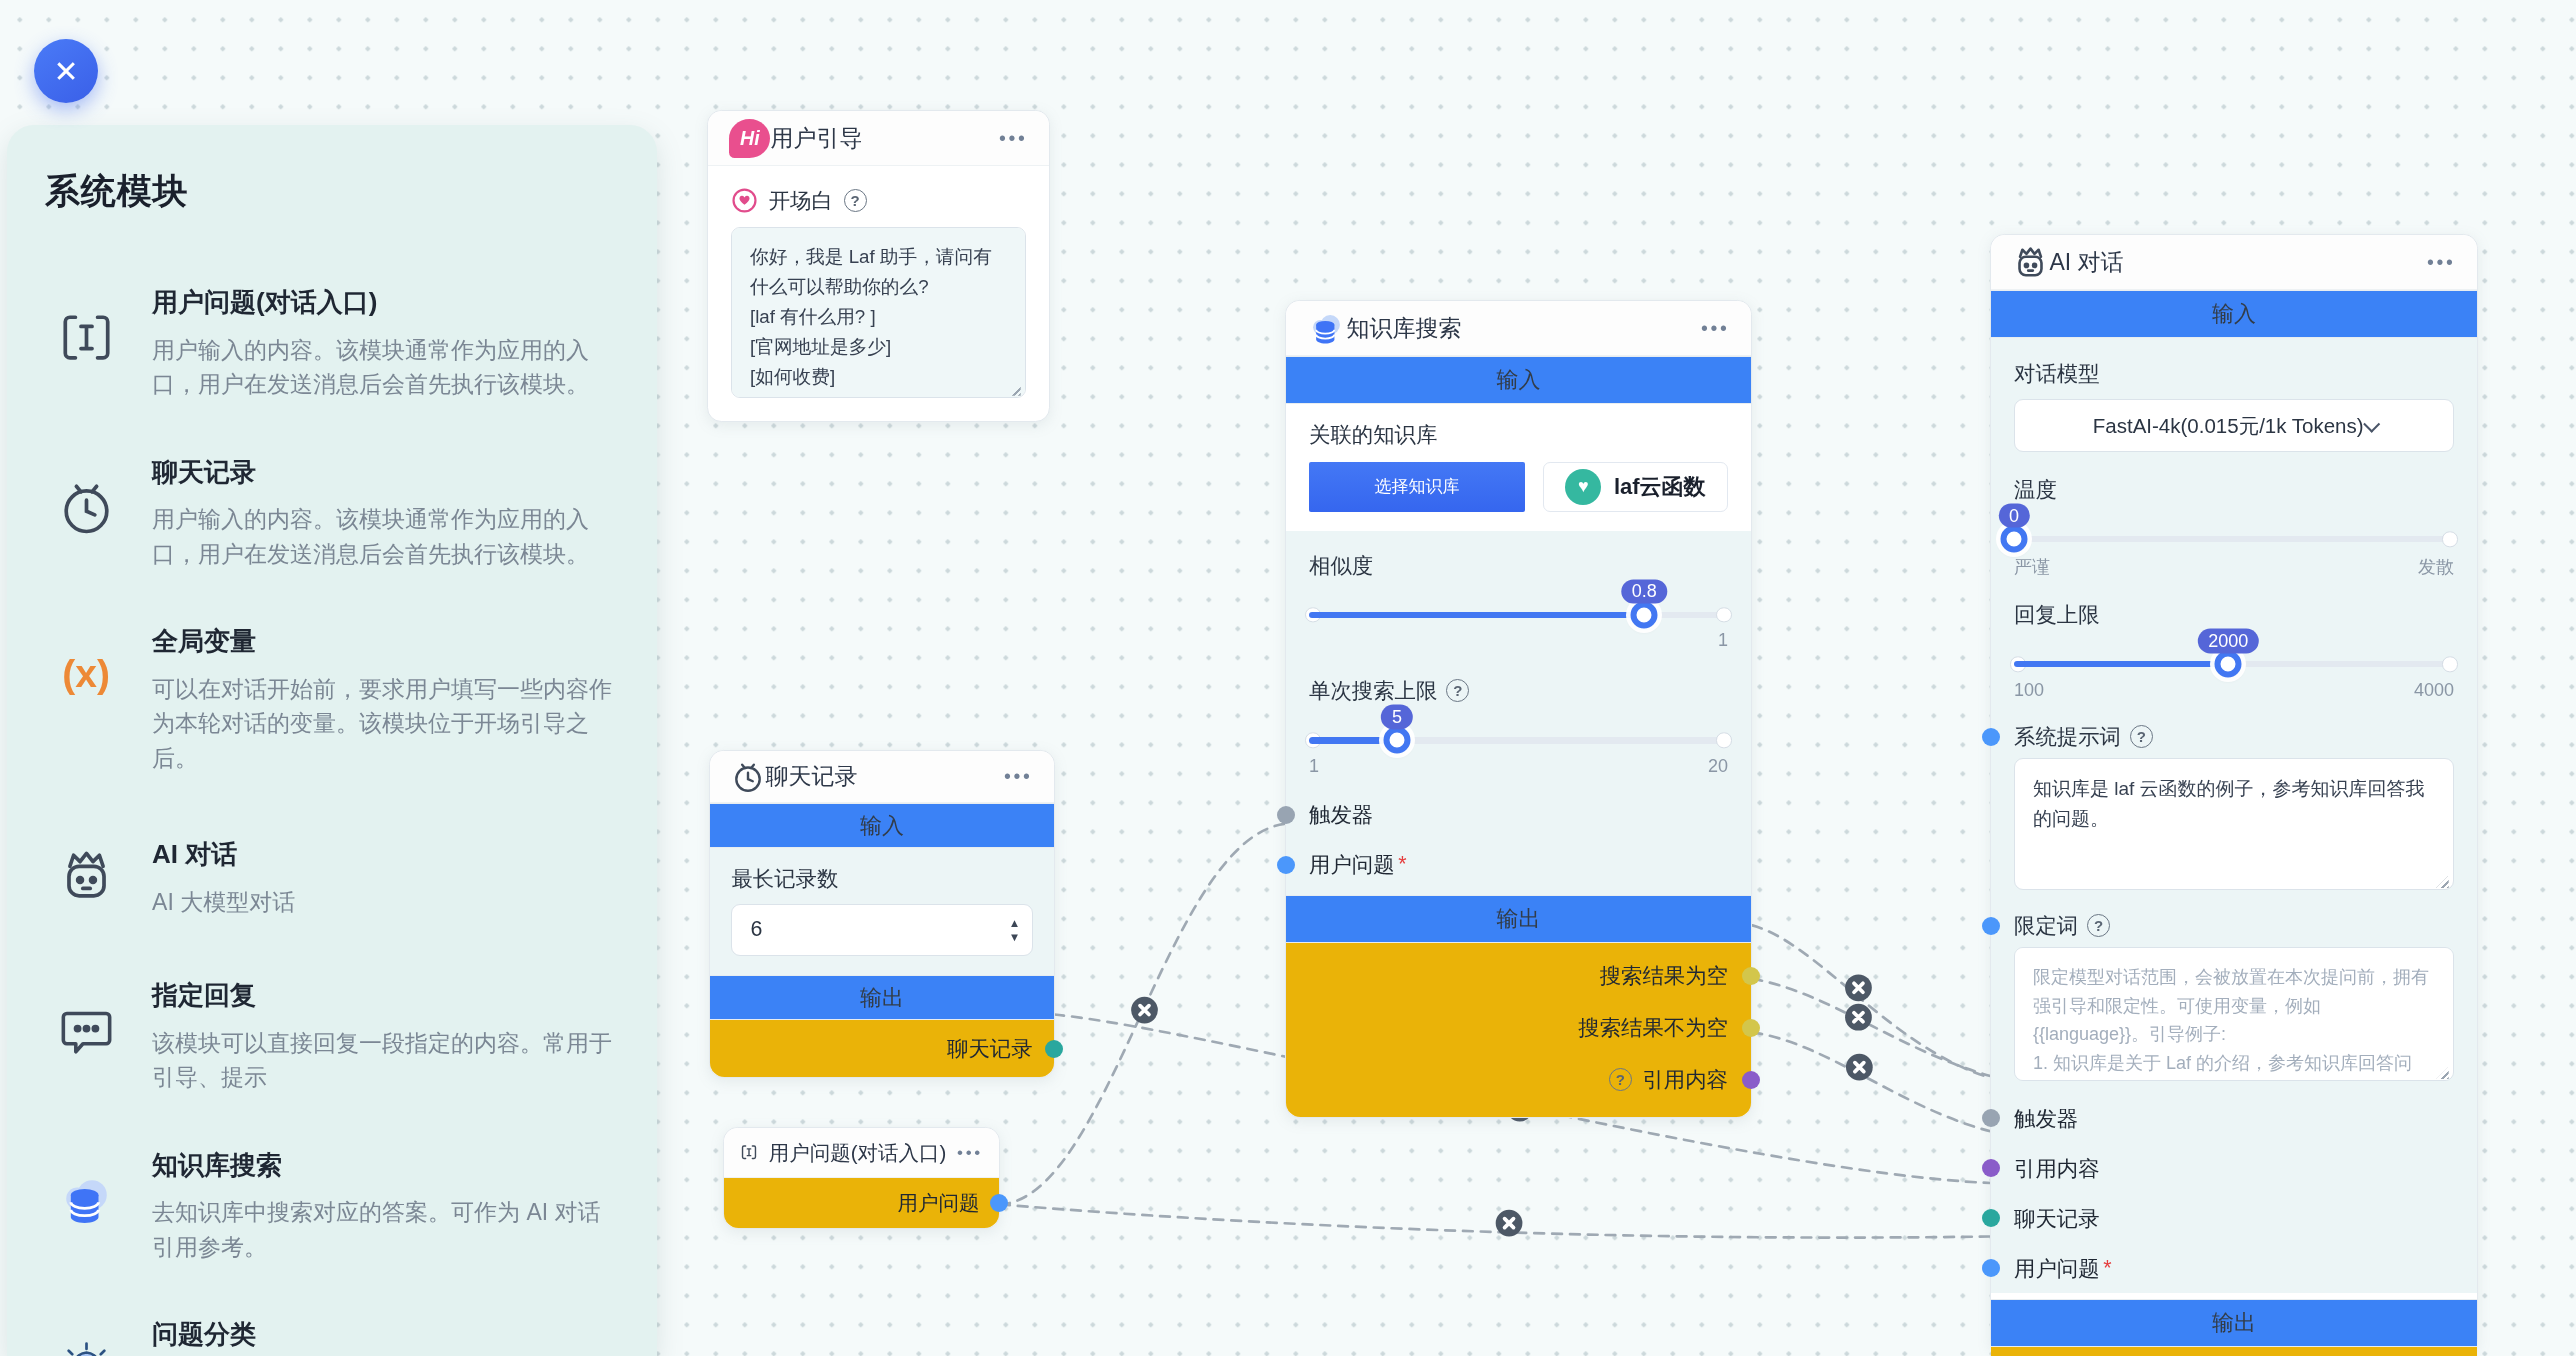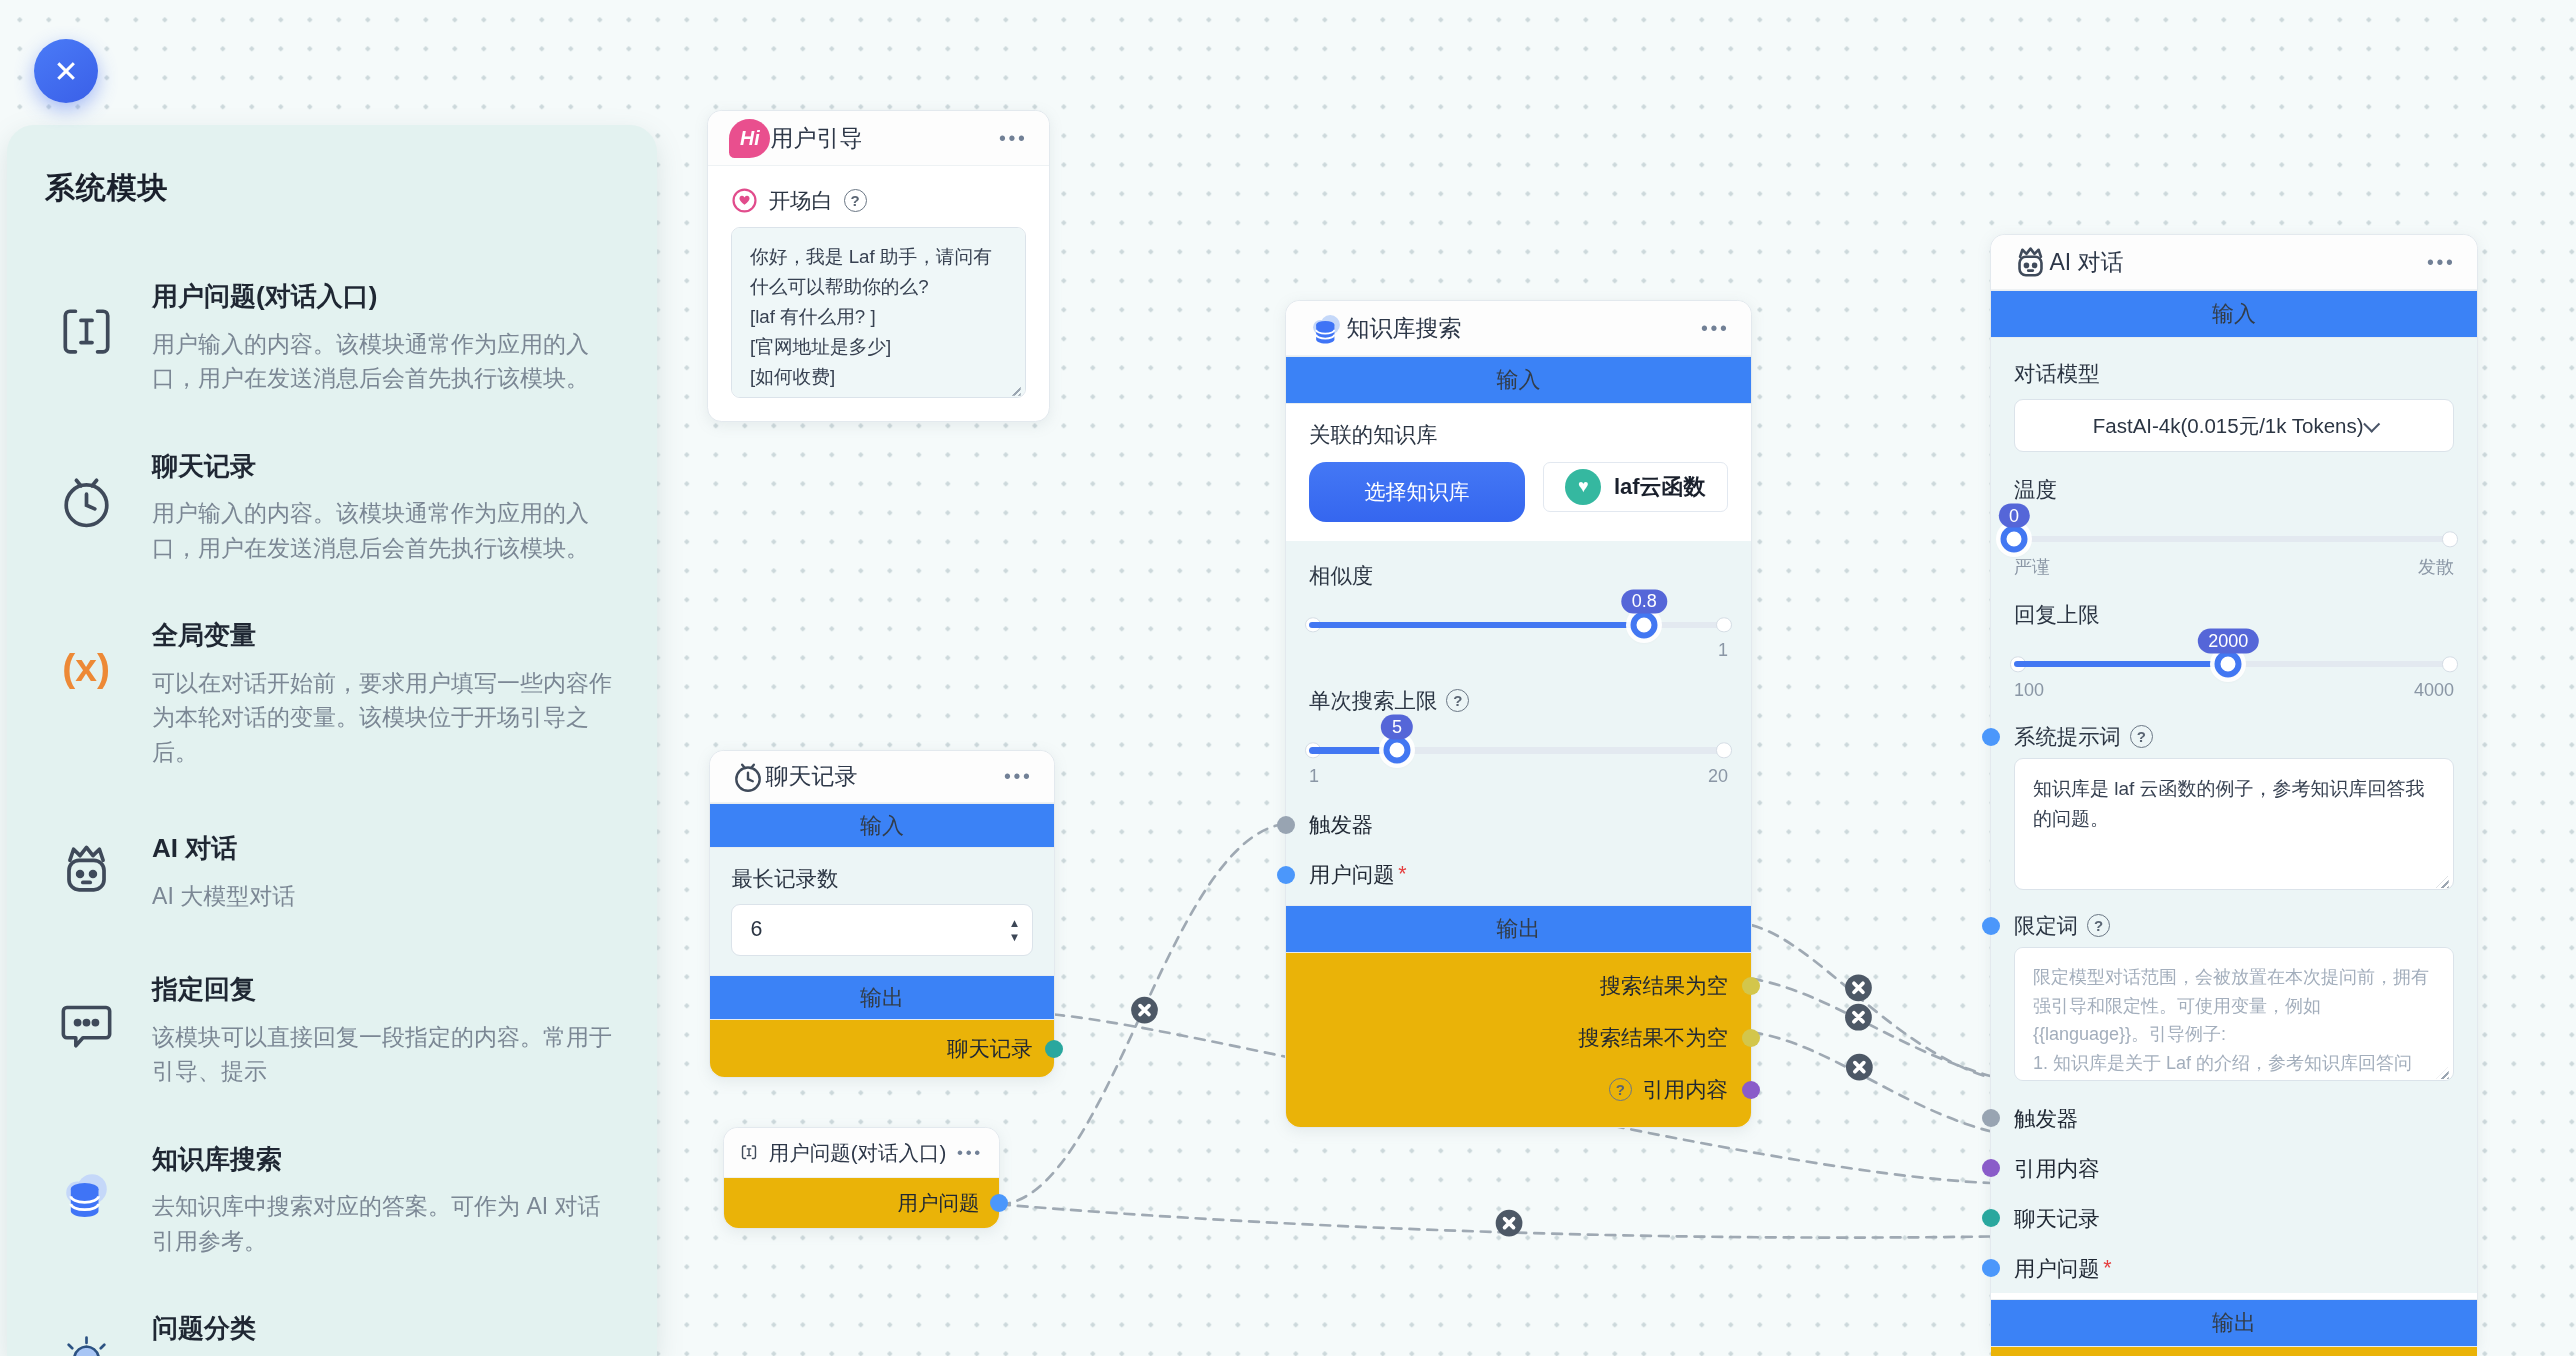--- a/index.html
+++ b/index.html
@@ -15,21 +15,21 @@
 
   
   .close-btn { position:absolute; left:34px; top:39px; width:64px; height:64px; border-radius:50%;
     background:linear-gradient(145deg,#4a7bf7,#3a5fe8); z-index:30; display:flex; align-items:center; justify-content:center;
     color:#fff; font-size:30px; font-weight:bold; box-shadow:0 7.1px 19.6px rgba(70,110,240,.45); cursor:pointer; }
 
   
   .sidebar { position:absolute; left:7.1px; top:125px; width:650px; height:1232px; z-index:20;
     background:#e3f2f0; border-radius:27px 27px 0 0; box-shadow:0 9px 27px rgba(100,130,130,.18);
     padding:36px 36px 0 36px; }
-  .sidebar h1 { font-size:30px; color:#1a202c; letter-spacing:0.9px; margin:7.1px 0 70px 1.8px; }
+  .sidebar h1 { font-size:35px; color:#1a202c; letter-spacing:0.9px; margin:7.1px 0 70px 1.8px; }
   .mod-item { display:flex; gap:23px; margin-bottom:53px; cursor:grab; }
   .mod-icon { width:86px; min-width:86px; display:flex; justify-content:center; padding-top:23px; }
   .mod-title { font-size:26px; color:#1f2733; font-weight:bold; margin-bottom:12.5px; }
   .mod-desc { font-size:23px; color:#7b8794; line-height:1.5; max-width:499px; }
   .var-glyph { font-size:39px; font-weight:bold; color:#ed8936; line-height:1; }
 
   
   .node { position:absolute; background:#fff; border:0.9px solid #e3e9ee; border-radius:14.3px; z-index:10;
     box-shadow:0 3.6px 14.3px rgba(120,140,150,.13); }
   .node-header { display:flex; align-items:center; padding:0 21.4px; height:55px;
@@ -83,22 +83,22 @@
   .steppers span { font-size:11.6px; color:#3c4656; line-height:1; cursor:pointer; }
 
   
   .select-box { height:53px; display:flex; align-items:center; justify-content:center;
     padding:0 19.6px; font-size:20.5px; color:#2b3543; margin-top:10.7px; cursor:pointer; }
   .chev { width:11.6px; height:11.6px; border-right:2.7px solid #4a5568; border-bottom:2.7px solid #4a5568;
     transform:rotate(45deg) translateY(-2.7px); }
 
   
   .kb-btn-row { display:flex; gap:18px; margin-top:12.5px; }
-  .btn-primary { flex:0 0 216px; height:60px; background:linear-gradient(180deg,#4478f5,#3566ef); color:#fff;
-    font-size:21px; font-weight:500; border:none; border-radius:17px; cursor:pointer; }
+  .btn-primary { flex:0 0 216px; height:50px; background:linear-gradient(180deg,#4478f5,#3566ef); color:#fff;
+    font-size:17px; font-weight:500; border:none; border-radius:2px; cursor:pointer; }
   .chip { flex:1; height:50px; background:#fff; border:0.9px solid #e2e8f0; border-radius:7.1px;
     display:flex; align-items:center; justify-content:center; gap:12.5px; font-size:22px; font-weight:bold; color:#1a202c; cursor:pointer; }
   .chip-ic { width:36px; height:36px; border-radius:50%; background:#35b8a0; color:#fff; display:flex;
     align-items:center; justify-content:center; font-size:18px; }
 
   .hi-bubble { width:41px; height:39px; background:#e94f8e; border-radius:50% 50% 50% 14%;
     color:#fff; font-size:19.6px; font-weight:bold; font-style:italic; display:flex; align-items:center; justify-content:center; }
   .field-head { display:flex; align-items:center; gap:10.7px; margin-bottom:12.5px; }
   .ta-wrap { position:relative; }
 </style>

